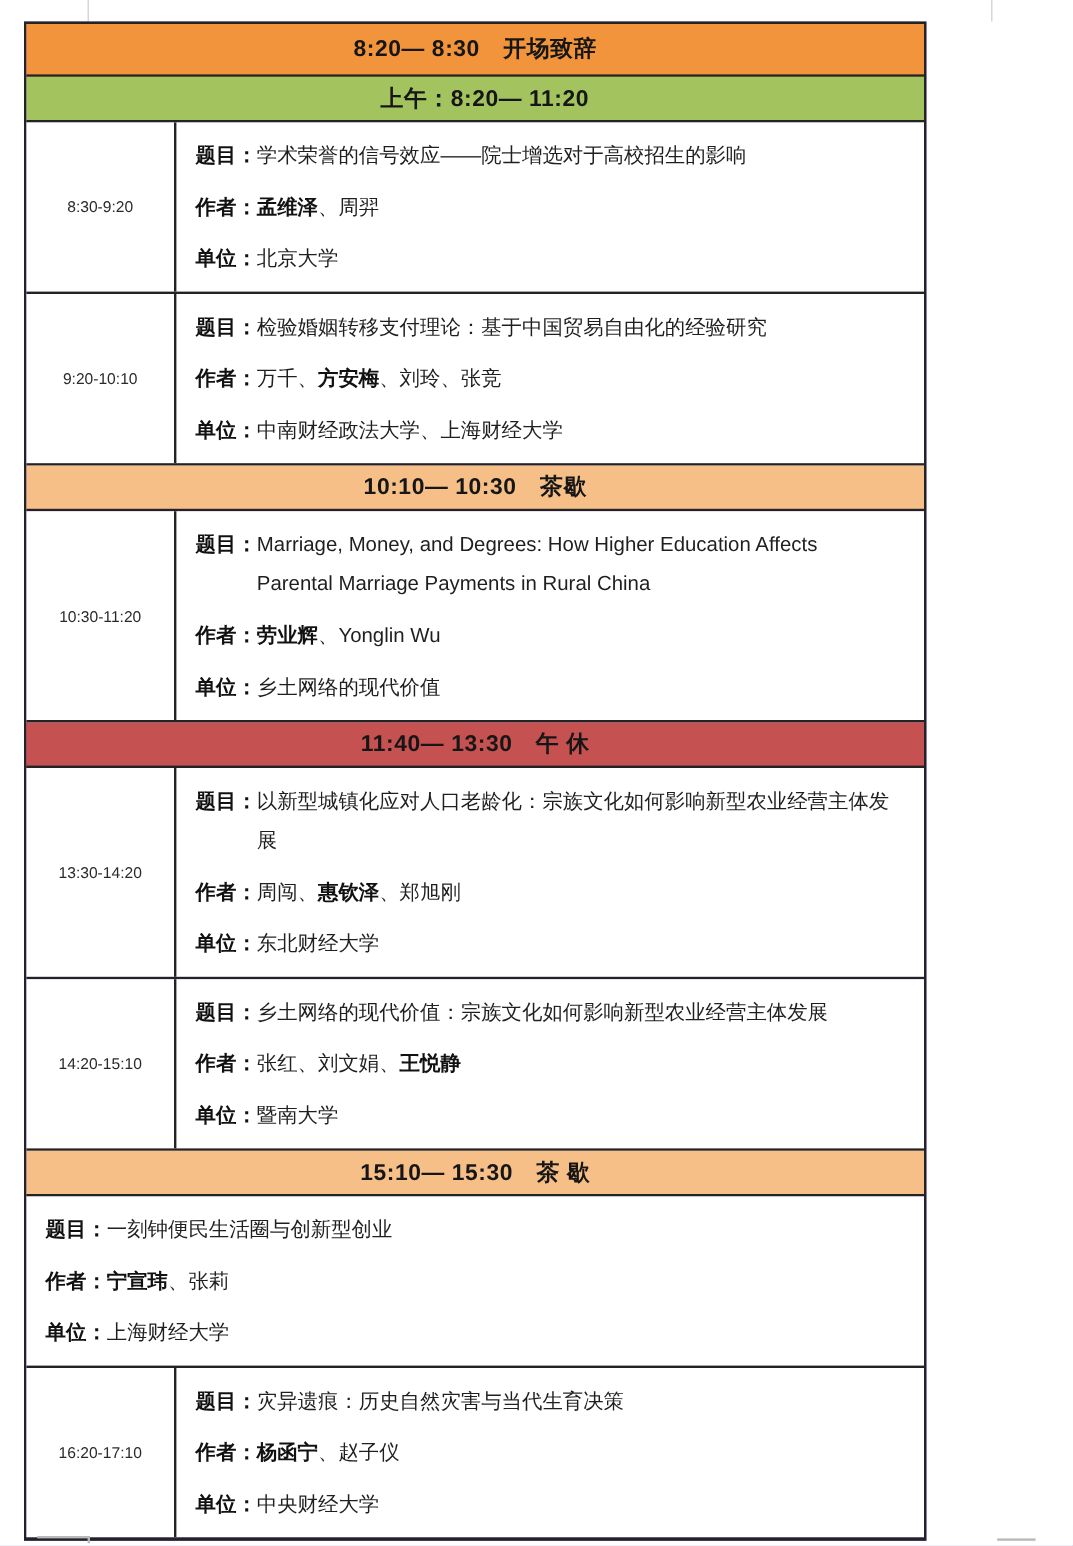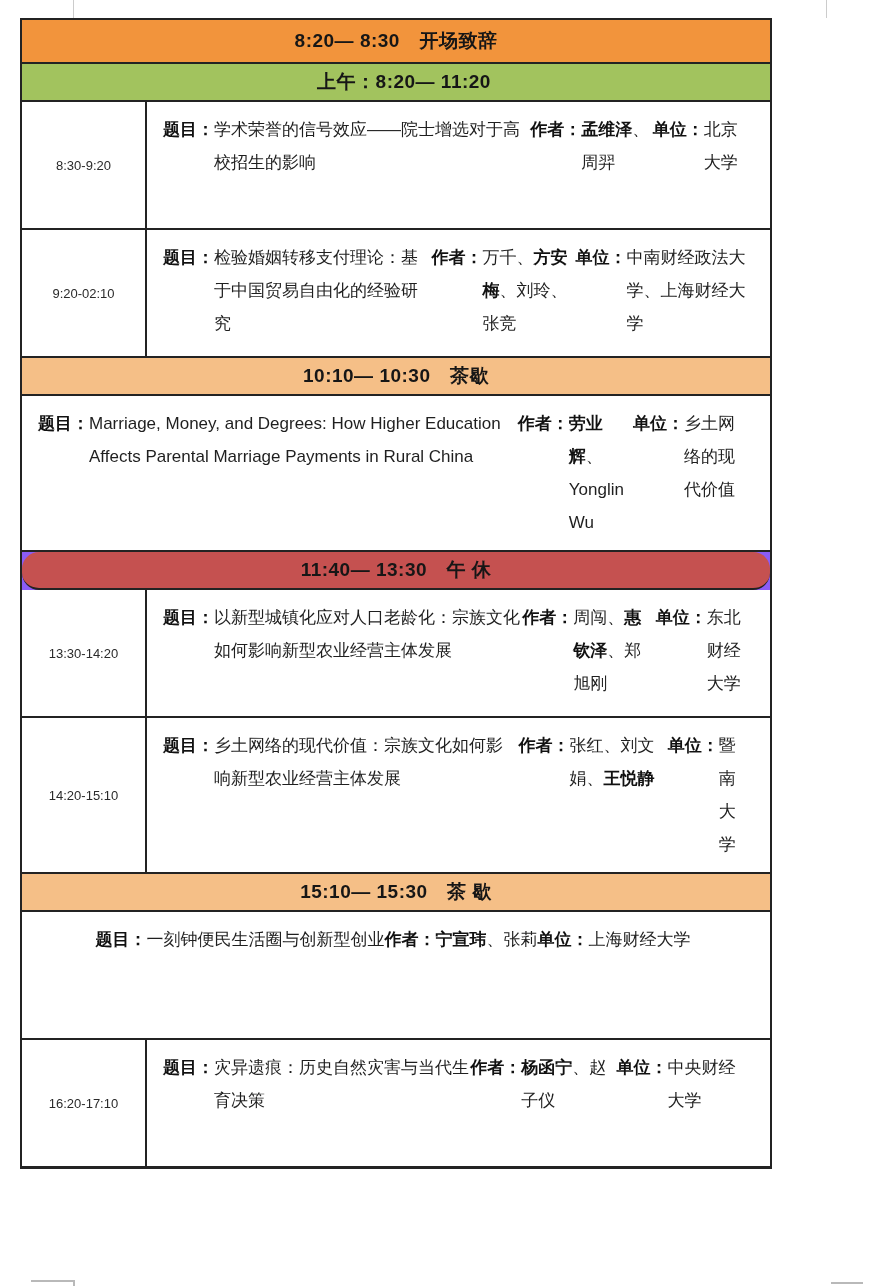--- a/index.html
+++ b/index.html
@@ -27,28 +27,28 @@
   
   .schedule{position:absolute;left:20px;top:18px;width:752px;
     border:2px solid var(--border);border-bottom-width:3px;background:#8b5cf6;}
   .banner{display:flex;align-items:center;justify-content:center;
     height:38px;border-bottom:2px solid var(--border);
     font-weight:bold;font-size:19px;letter-spacing:.5px;white-space:pre;color:#161616;}
   .banner--first{height:44px;}
   .banner--orange{background:var(--orange);}
   .banner--light_orange{background:var(--light-orange);}
   .banner--green{background:var(--green);padding-left:16px;}
-  .banner--red{background:var(--red);border-radius:17px;}
+  .banner--red{background:var(--red);}
 
   .session{display:flex;border-bottom:2px solid var(--border);background:#fff;}
   .session:last-child{border-bottom:none;}
   .time-cell{width:125px;flex:0 0 125px;border-right:2px solid var(--border);
     display:flex;align-items:center;justify-content:center;
     font-size:13px;color:#2a2a2a;}
-  .content-cell{flex:1;display:flex;justify-content:center;
+  .content-cell{flex:1;display:flex;flex-direction:column;justify-content:center;
     min-height:126px;padding:6px 22px 6px 16px;}
   .line{display:flex;align-items:flex-start;line-height:33px;margin:5px 0;
     font-size:17px;color:#1f1f1f;}
   .line .label{font-weight:bold;color:#111;flex:0 0 auto;white-space:pre;}
   .line .value{flex:1 1 auto;}
   .bold{font-weight:bold;color:#111;text-align:center;}
 </style>
 </head>
 <body>
 
@@ -74,40 +74,41 @@
         <span class="label">作者：</span>
         <span class="value"><span class="bold">孟维泽</span><span>、</span><span>周羿</span></span>
       </div>
       <div class="line">
         <span class="label">单位：</span>
         <span class="value">北京大学</span>
       </div>
     </div>
   </div>
       <div class="session">
-    <div class="time-cell">9:20-02:10</div>
+    <div class="time-cell">9:20-10:10</div>
     <div class="content-cell">
       <div class="line">
         <span class="label">题目：</span>
         <span class="value">检验婚姻转移支付理论：基于中国贸易自由化的经验研究</span>
       </div>
       <div class="line">
         <span class="label">作者：</span>
         <span class="value"><span>万千</span><span>、</span><span class="bold">方安梅</span><span>、</span><span>刘玲</span><span>、</span><span>张竞</span></span>
       </div>
       <div class="line">
         <span class="label">单位：</span>
         <span class="value">中南财经政法大学、上海财经大学</span>
       </div>
     </div>
   </div>
       <div class="banner banner--light_orange">
     <span>10:10— 10:30　茶歇</span>
   </div>
       <div class="session">
+    <div class="time-cell">10:30-11:20</div>
     <div class="content-cell">
       <div class="line">
         <span class="label">题目：</span>
         <span class="value">Marriage, Money, and Degrees: How Higher Education Affects Parental Marriage Payments in Rural China</span>
       </div>
       <div class="line">
         <span class="label">作者：</span>
         <span class="value"><span class="bold">劳业辉</span><span>、</span><span>Yonglin Wu</span></span>
       </div>
       <div class="line">

